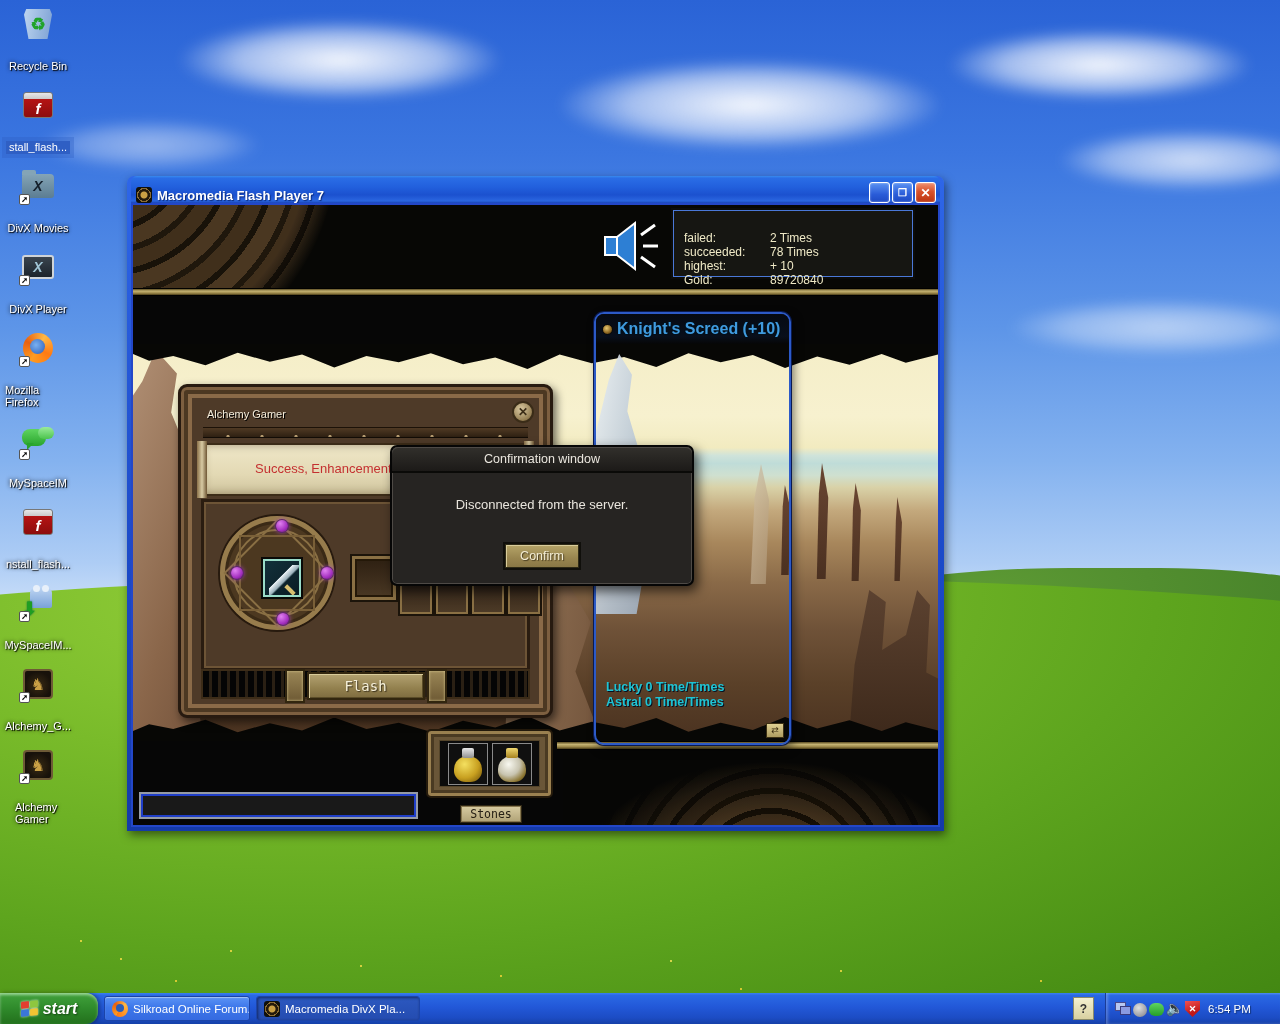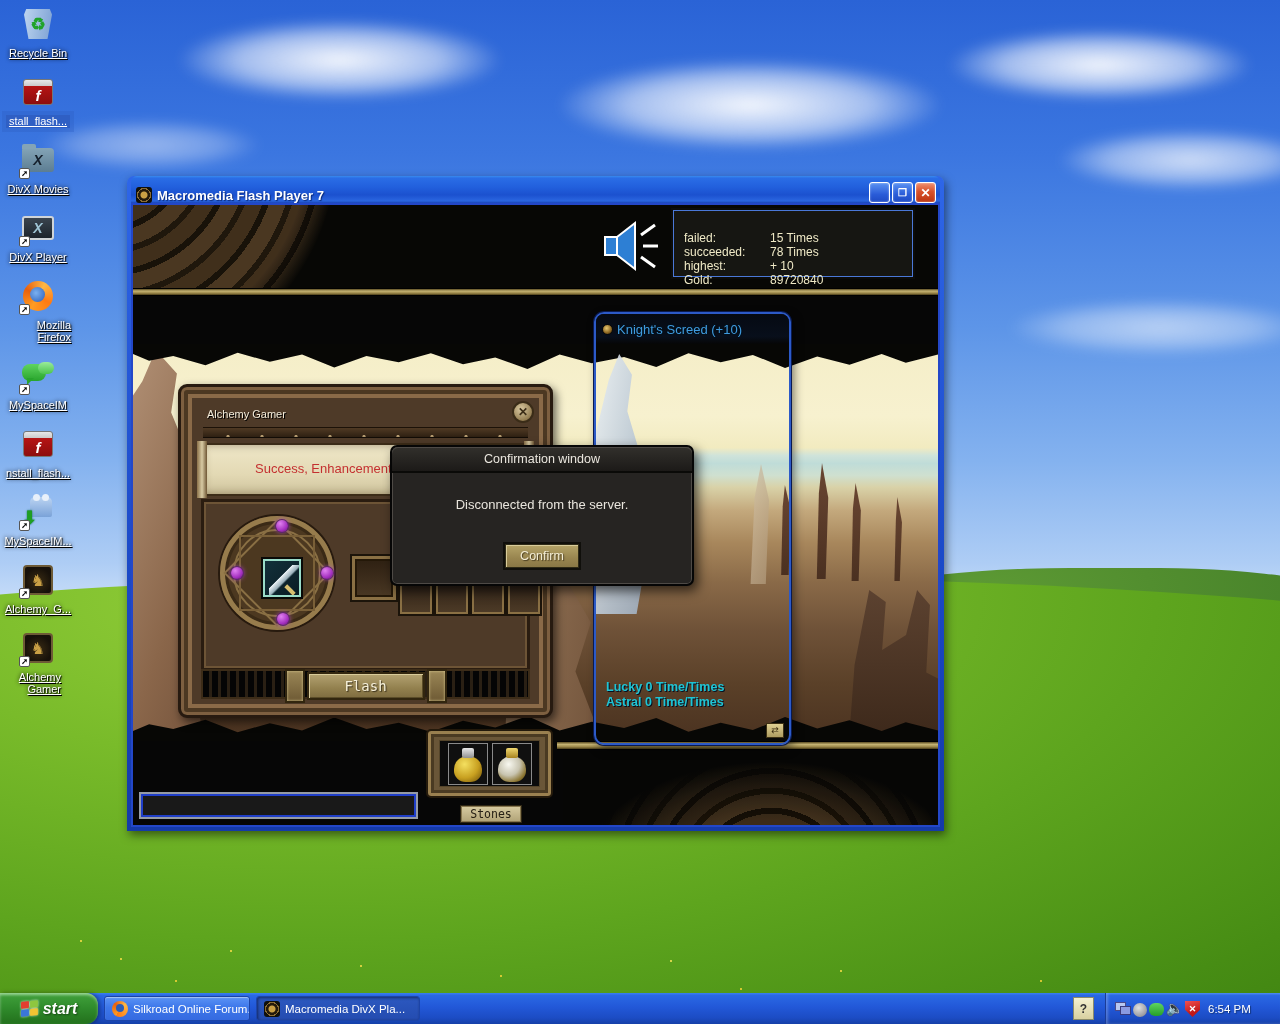--- a/index.html
+++ b/index.html
@@ -16,21 +16,21 @@
     border-radius:48% 62% 0 0 / 14% 20% 0 0; }
   .flowers { position:absolute; left:80px; top:940px; width:2px; height:2px; background:#ffe24a; border-radius:50%;
     box-shadow: 40px 18px #ffe24a, 95px 40px #ffd93a, 150px 10px #ffe24a, 210px 55px #ffd93a, 280px 25px #ffe24a,
       340px 60px #ffe95a, 420px 35px #ffd93a, 500px 62px #ffe24a, 590px 20px #ffe95a, 660px 48px #ffd93a,
       760px 30px #ffe24a, 850px 58px #ffe95a, 960px 40px #ffd93a, 20px 60px #ffe95a, 120px 70px #ffe24a; }
 
   
   .icon-col { position:absolute; left:2px; top:6px; width:74px; }
   .dicon-item { width:72px; margin-bottom:14px; display:flex; flex-direction:column; align-items:center; cursor:default; }
   .dicon { position:relative; width:36px; height:36px; display:flex; align-items:center; justify-content:center; }
-  .dlabel { margin-top:5px; font-size:11px; color:#fff; text-shadow:1px 1px 1px #000,0 0 4px rgba(0,0,0,.9); text-align:right; padding:0 3px 1px; line-height:12px;text-decoration:underline; }
+  .dlabel { margin-top:18px; font-size:11px; color:#fff; text-shadow:1px 1px 1px #000,0 0 4px rgba(0,0,0,.9); text-align:left; padding:0 3px 1px; line-height:12px; }
   .dlabel.selected { background:#2f5fc4; text-shadow:none; box-shadow:0 0 0 4px rgba(47,95,196,.35); }
   .sc-arrow { position:absolute; left:-1px; bottom:-1px; width:11px; height:11px; background:#fff; border:1px solid #555; border-radius:2px; font-size:8px; line-height:9px; text-align:center; color:#000; font-weight:bold; }
   .ic-bin { width:28px; height:30px; background:linear-gradient(100deg,rgba(205,225,242,.9),rgba(150,180,210,.75)); clip-path:polygon(8% 0,92% 0,100% 18%,84% 100%,16% 100%,0 18%); display:flex; align-items:center; justify-content:center; color:#1fa32a; font-size:17px; font-weight:bold; }
   .ic-flashbox { width:30px; height:26px; background:linear-gradient(#e8e8e8,#c9c9c9 26%,#b41414 27%,#8d0d0d 100%); border:1px solid #777; border-radius:3px; color:#fff; font-style:italic; font-weight:bold; font-size:15px; display:flex; align-items:flex-end; justify-content:center; line-height:17px; }
   .ic-folder { width:32px; height:24px; background:linear-gradient(#84a4b6,#5c7d92); border-radius:2px 4px 3px 3px; position:relative; display:flex; align-items:center; justify-content:center; color:#15202c; font-weight:bold; font-size:14px; font-style:italic; }
   .ic-folder::before { content:""; position:absolute; top:-4px; left:0; width:14px; height:5px; background:#84a4b6; border-radius:2px 2px 0 0; }
   .ic-player { width:32px; height:24px; background:linear-gradient(#3a444e,#1c242c); border:2px solid #cfd4d8; border-radius:3px; display:flex; align-items:center; justify-content:center; color:#9fc4d4; font-weight:bold; font-size:14px; font-style:italic; }
   .ic-firefox { width:30px; height:30px; border-radius:50%; background:conic-gradient(from 210deg,#ff9c22,#e8600e 25%,#ffb845 50%,#ff7a12 75%,#ff9c22); position:relative; }
   .ic-firefox::before { content:""; position:absolute; left:7px; top:6px; width:15px; height:15px; border-radius:50%; background:radial-gradient(circle at 40% 40%,#7ab0f0,#2a5cb8); }
   .ic-im { position:relative; width:32px; height:28px; }
@@ -151,21 +151,21 @@
     border:2px solid #2c5ac8; border-radius:10px; overflow:hidden;
     background:linear-gradient(180deg,#0d1828 0%,#13233c 6%,#a8c4de 9%,#c2d8ec 22%,#cfe2f0 38%,#bdd3e2 52%,#a8bccа 55%,#a8bcca 58%,#c8c2a0 63%,#9fae9e 68%,#5d7898 76%,#27436e 85%,#152c50 94%,#0f2344 100%);
     box-shadow:0 0 0 1px #0a1a50, 3px 4px 10px rgba(0,0,0,.5); }
   .kp-rock { position:absolute; left:0px; top:40px; width:58px; height:260px; opacity:.9;
     background:linear-gradient(100deg,#e8eef4,#b8c6d4 55%,#98a8ba); clip-path:polygon(40% 0,62% 8%,54% 22%,78% 40%,62% 60%,84% 82%,70% 100%,0 100%,0 30%,22% 10%); }
   .kp-rock2 { position:absolute; right:8px; top:150px; width:40px; height:120px; opacity:.7;
     background:linear-gradient(100deg,#d8c8ae,#a89070); clip-path:polygon(50% 0,70% 30%,62% 100%,24% 100%,34% 28%); }
   .kp-header { position:absolute; left:0; top:0; width:100%; height:30px; display:flex; align-items:center; padding:0 6px;
     background:linear-gradient(180deg,rgba(5,10,20,.92),rgba(10,22,44,.55) 75%,transparent); }
   .kp-dot { width:11px; height:11px; border-radius:50%; background:radial-gradient(circle at 40% 35%,#e8c870,#8a6420 60%,#241a08); border:1px solid #0a0a0a; margin-right:4px; flex:none; }
-  .kp-title { color:#3f9bdf; font-weight:normal; font-size:13px; text-shadow:1px 1px 0 #04101c, -1px -1px 0 #04101c, 1px -1px 0 #04101c, -1px 1px 0 #04101c; white-space:nowrap; }
+  .kp-title { color:#3f9bdf; font-weight:bold; font-size:16px; text-shadow:1px 1px 0 #04101c, -1px -1px 0 #04101c, 1px -1px 0 #04101c, -1px 1px 0 #04101c; white-space:nowrap; }
   .kp-lucky { position:absolute; left:10px; top:366px; color:#1fc4d4; font-weight:bold; font-size:12.5px; line-height:15px; text-shadow:1px 1px 0 #041020; }
   .kp-corner { position:absolute; right:5px; bottom:5px; width:18px; height:15px; background:linear-gradient(#ded completo,#ae9c60); background:linear-gradient(#decf92,#ae9c60); border:1px solid #3c3014; font-size:9px; line-height:13px; text-align:center; color:#3a2c10; }
 
   
   .confirm-dlg { position:absolute; left:257px; top:240px; width:304px; height:141px; z-index:50;
     background:linear-gradient(160deg,#28262 4,#282624,#201e1c); background-color:#262422; border:2px solid #060606; border-radius:7px;
     box-shadow:inset 0 0 0 1px #4e4a46, 4px 5px 12px rgba(0,0,0,.65); }
   .cd-title { height:26px; background:linear-gradient(#32302c,#1c1a18); border-bottom:2px solid #0a0a08; border-radius:6px 6px 0 0;
     color:#eae6de; font-size:12.5px; display:flex; align-items:center; justify-content:center; box-shadow:inset 0 1px 0 #4e4a46; }
   .cd-msg { position:absolute; left:0; width:100%; top:50px; text-align:center; color:#e9e5dd; font-size:13px; }
@@ -352,21 +352,21 @@
         <svg class="speaker" viewBox="0 0 58 56">
           <polygon points="4,20 16,20 16,38 4,38" fill="#2d7fd4" stroke="#fff" stroke-width="2"></polygon>
           <polygon points="16,20 34,6 34,52 16,38" fill="#2d7fd4" stroke="#fff" stroke-width="2"></polygon>
           <line x1="40" y1="18" x2="54" y2="8" stroke="#fff" stroke-width="3"></line>
           <line x1="42" y1="29" x2="57" y2="29" stroke="#fff" stroke-width="3"></line>
           <line x1="40" y1="40" x2="54" y2="50" stroke="#fff" stroke-width="3"></line>
         </svg>
         <div class="stats-box">
           <div class="stats-row">
               <span>failed:</span>
-              <span>15 Times</span>
+              <span>2 Times</span>
             </div>
           <div class="stats-row">
               <span>succeeded:</span>
               <span>78 Times</span>
             </div>
           <div class="stats-row">
               <span>highest:</span>
               <span>+ 10</span>
             </div>
           <div class="stats-row">

